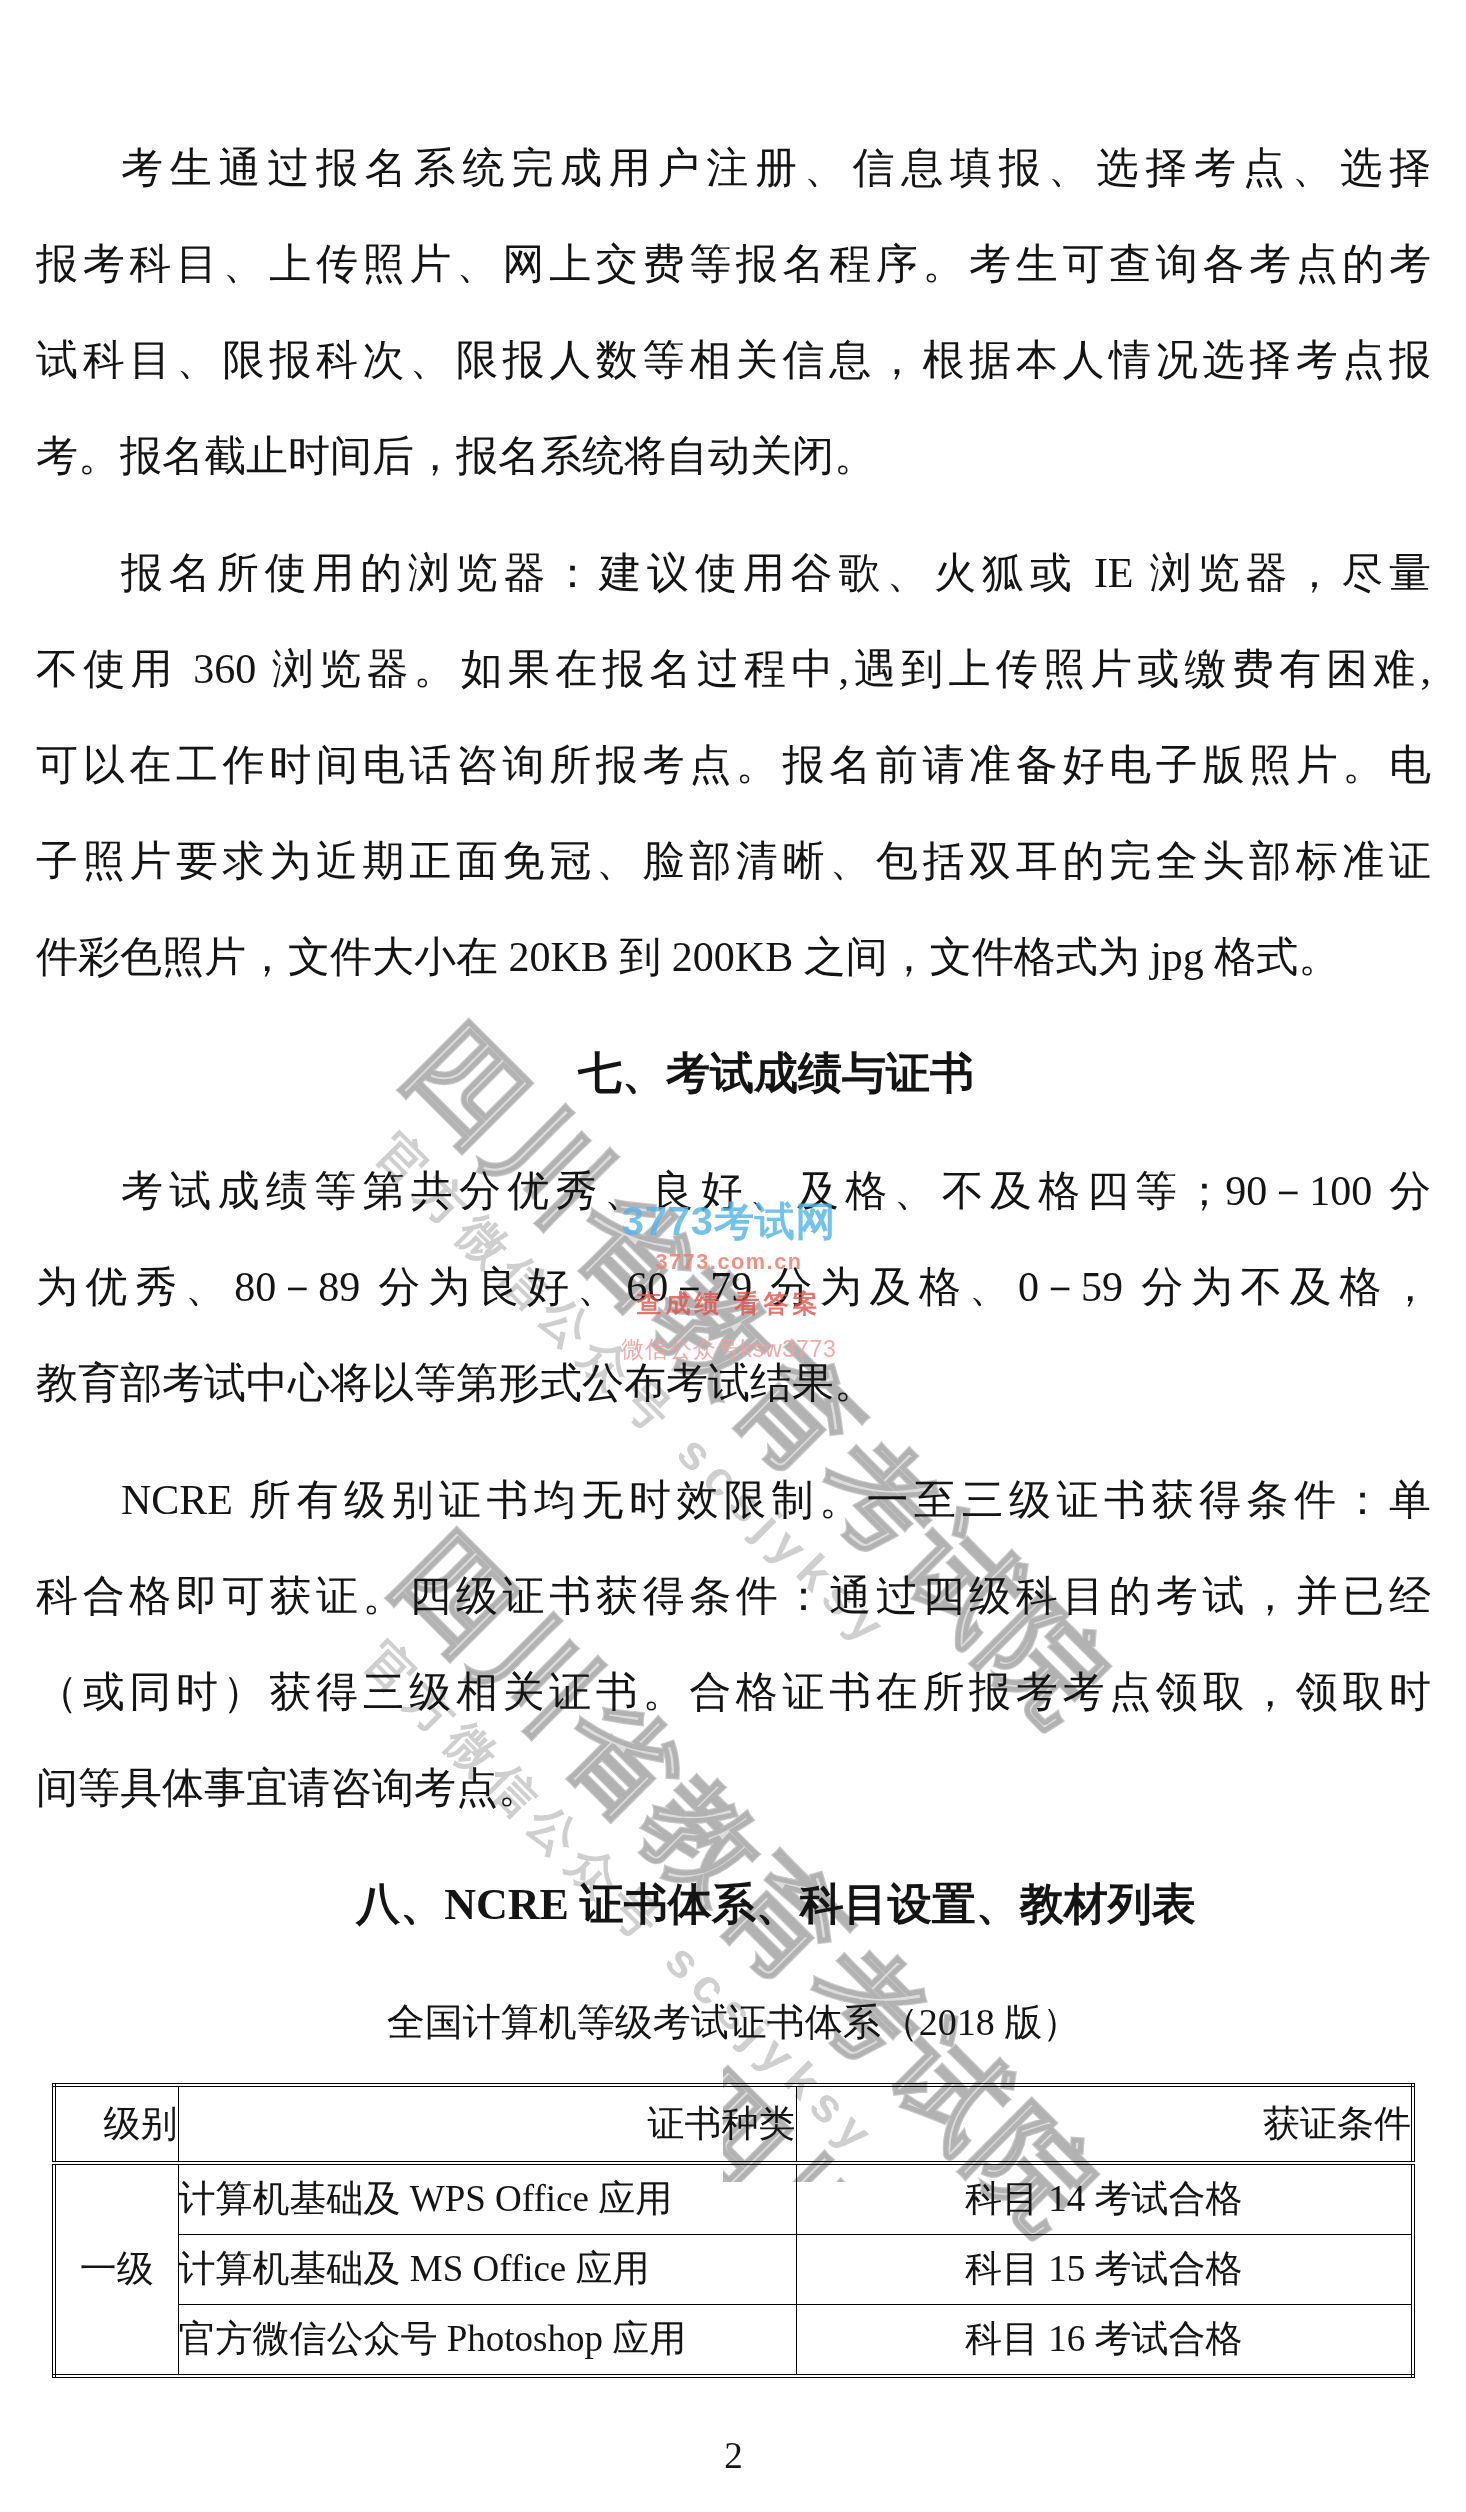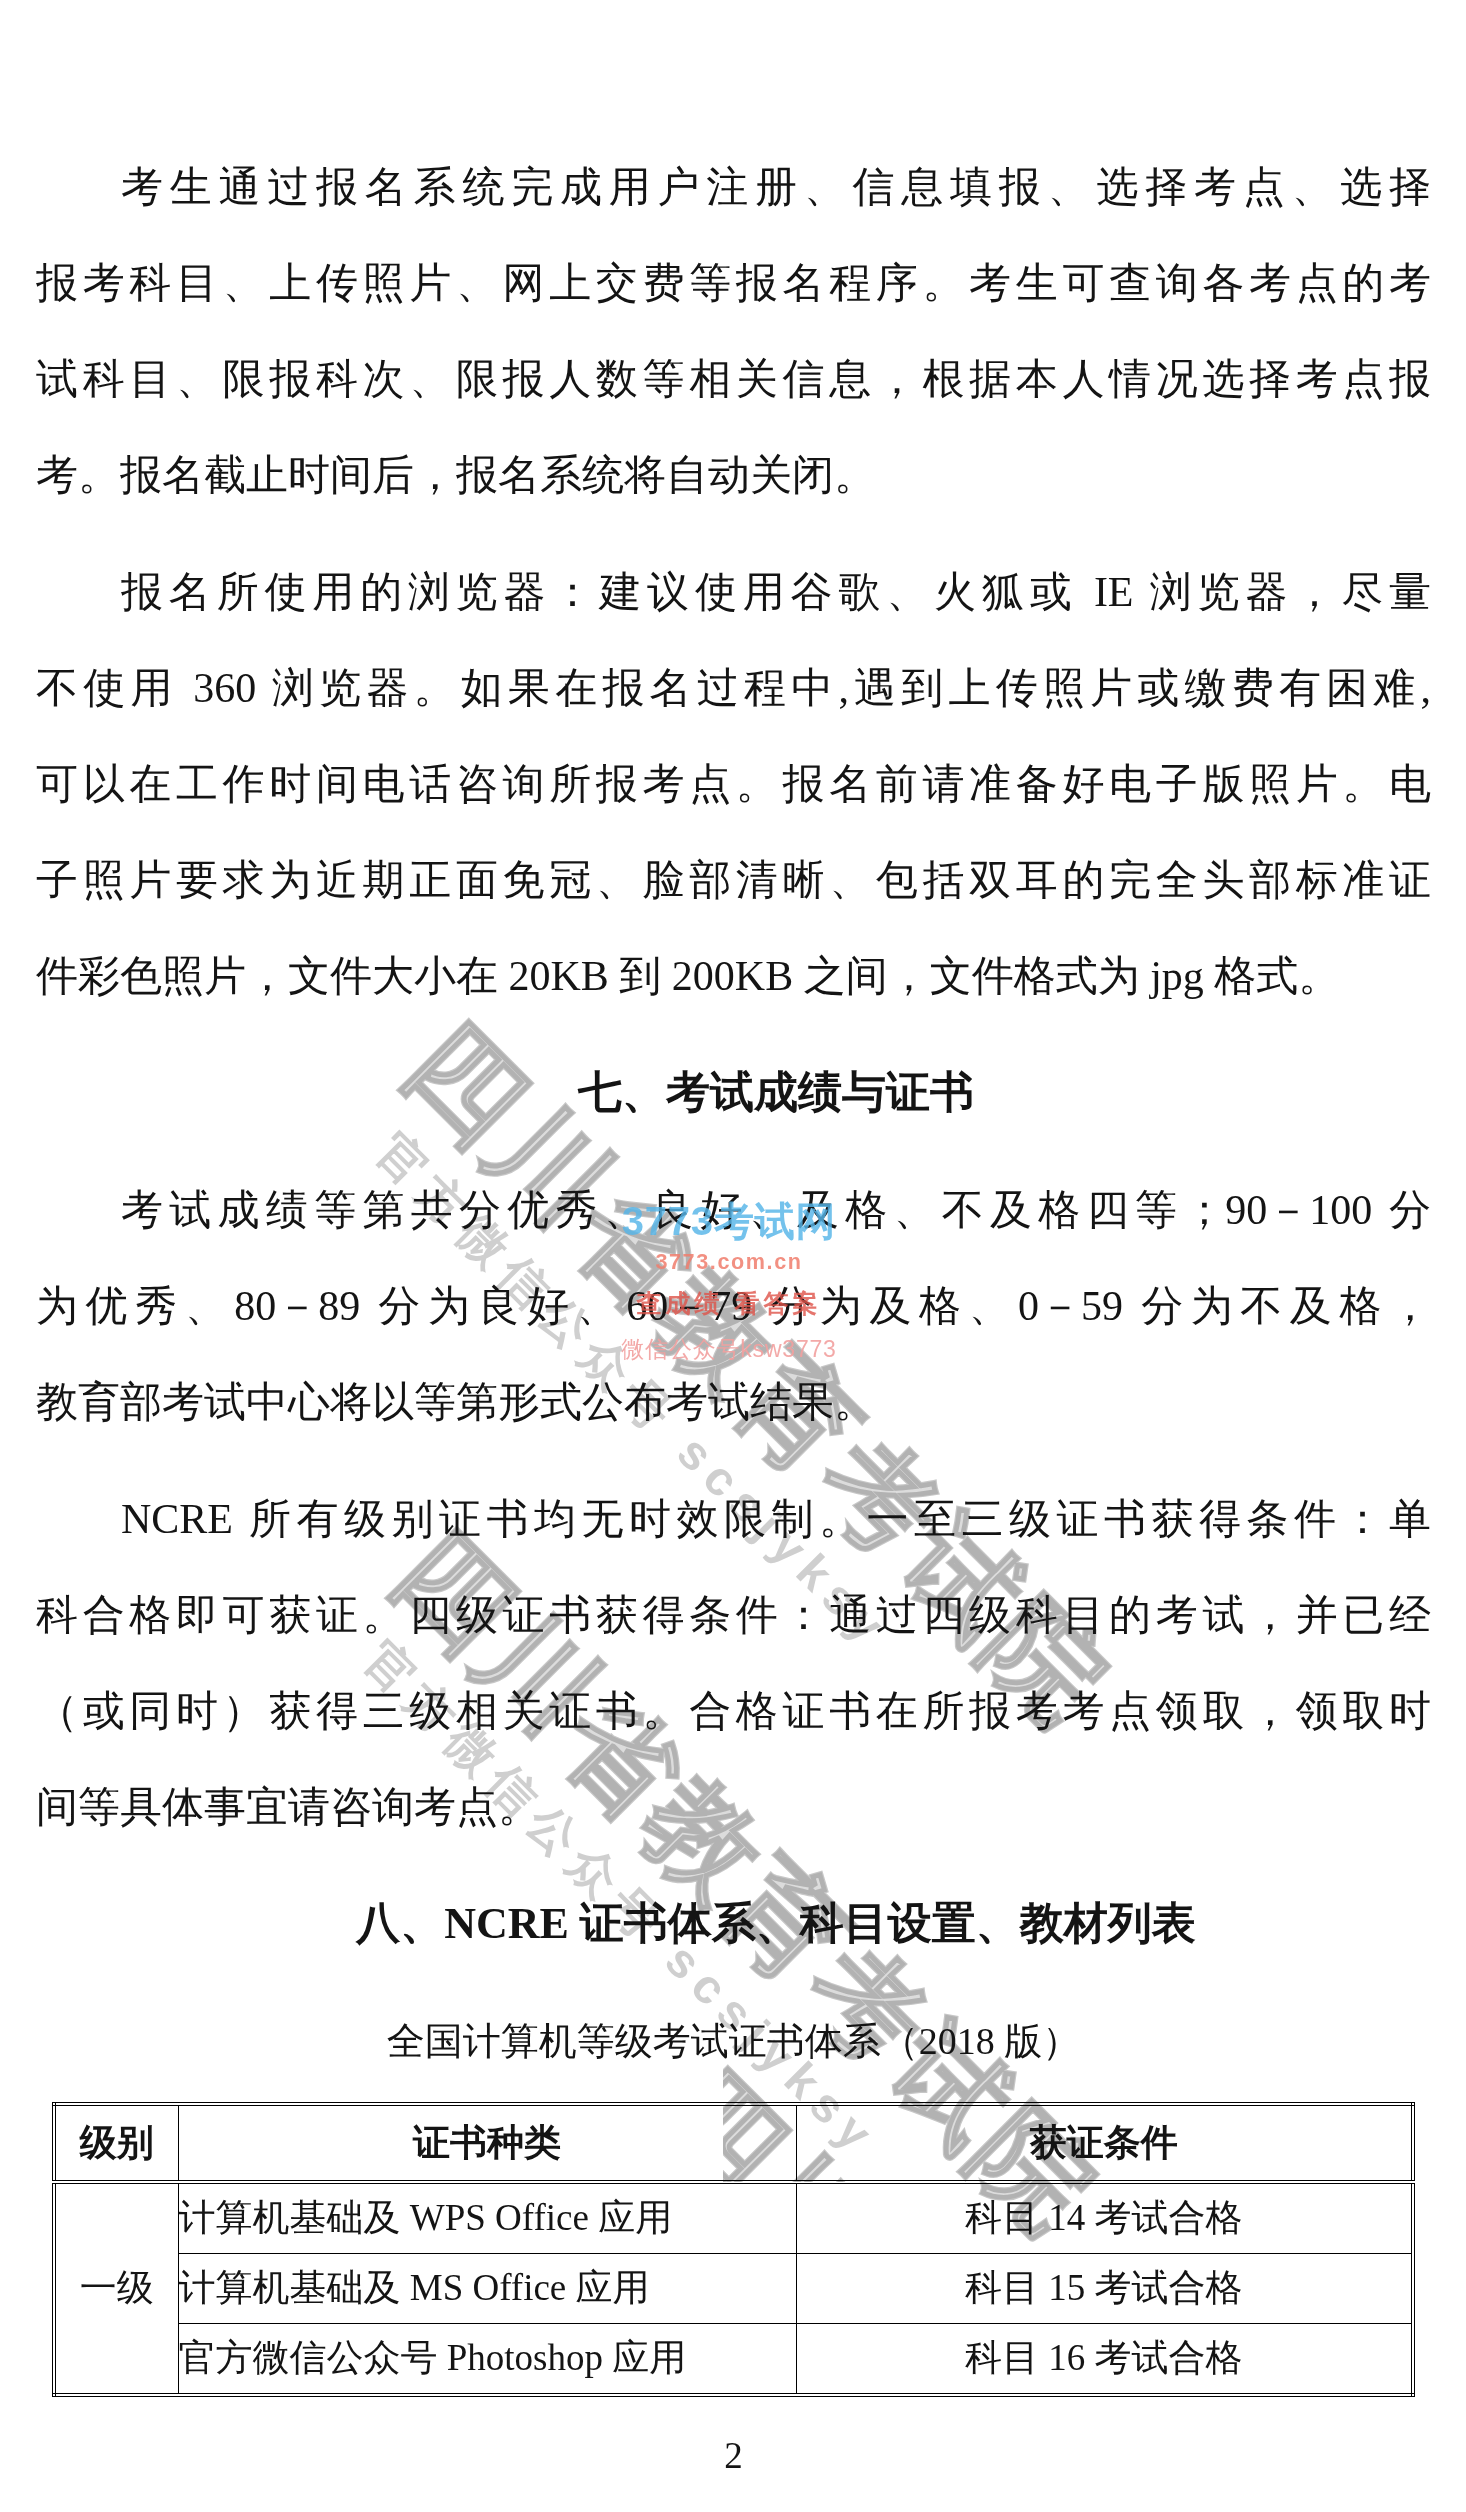--- a/index.html
+++ b/index.html
@@ -6,21 +6,21 @@
   .page {
     position:relative;
     width:1467px; height:2512px;
     background:#ffffff;
     overflow:hidden;
     font-family:"Liberation Serif","DejaVu Serif",serif;
     color:#141414;
   }
 
   
-  .content { position:absolute; left:36px; top:139px; width:1395px; z-index:2; }
+  .content { position:absolute; left:36px; top:120px; width:1395px; z-index:2; }
   .para { margin:0 0 21px 0; }
   .pline {
     font-size:42px;
     line-height:96px;
     text-align:justify;
     text-align-last:justify;
   }
   .pline.plast { text-align-last:left; }
   .pline.indent { text-indent:85px; }
   .heading {
@@ -37,21 +37,21 @@
   }
   table.cert col.c1 { width:124px; }
   table.cert col.c2 { width:618px; }
   table.cert col.c3 { width:617px; }
   table.cert th, table.cert td {
     border:1.6px solid #000;
     font-size:37px;
     vertical-align:middle;
     padding:0;
   }
-  table.cert thead th { height:74px; font-weight:700; text-align:center; border-bottom:4px double #000; }
+  table.cert thead th { height:74px; font-weight:400; text-align:right; border-bottom:4px double #000; }
   table.cert tbody td { height:69px;font-family:Liberation Serif, serif; }
   td.level { text-align:center; }
   td.cert-name { text-align:left; padding-left:27px; }
   td.cond { text-align:center; }
 
   
   .page-number {
     position:absolute; left:0; bottom:35px; width:100%;
     text-align:center; font-size:37px; z-index:2;
   }

